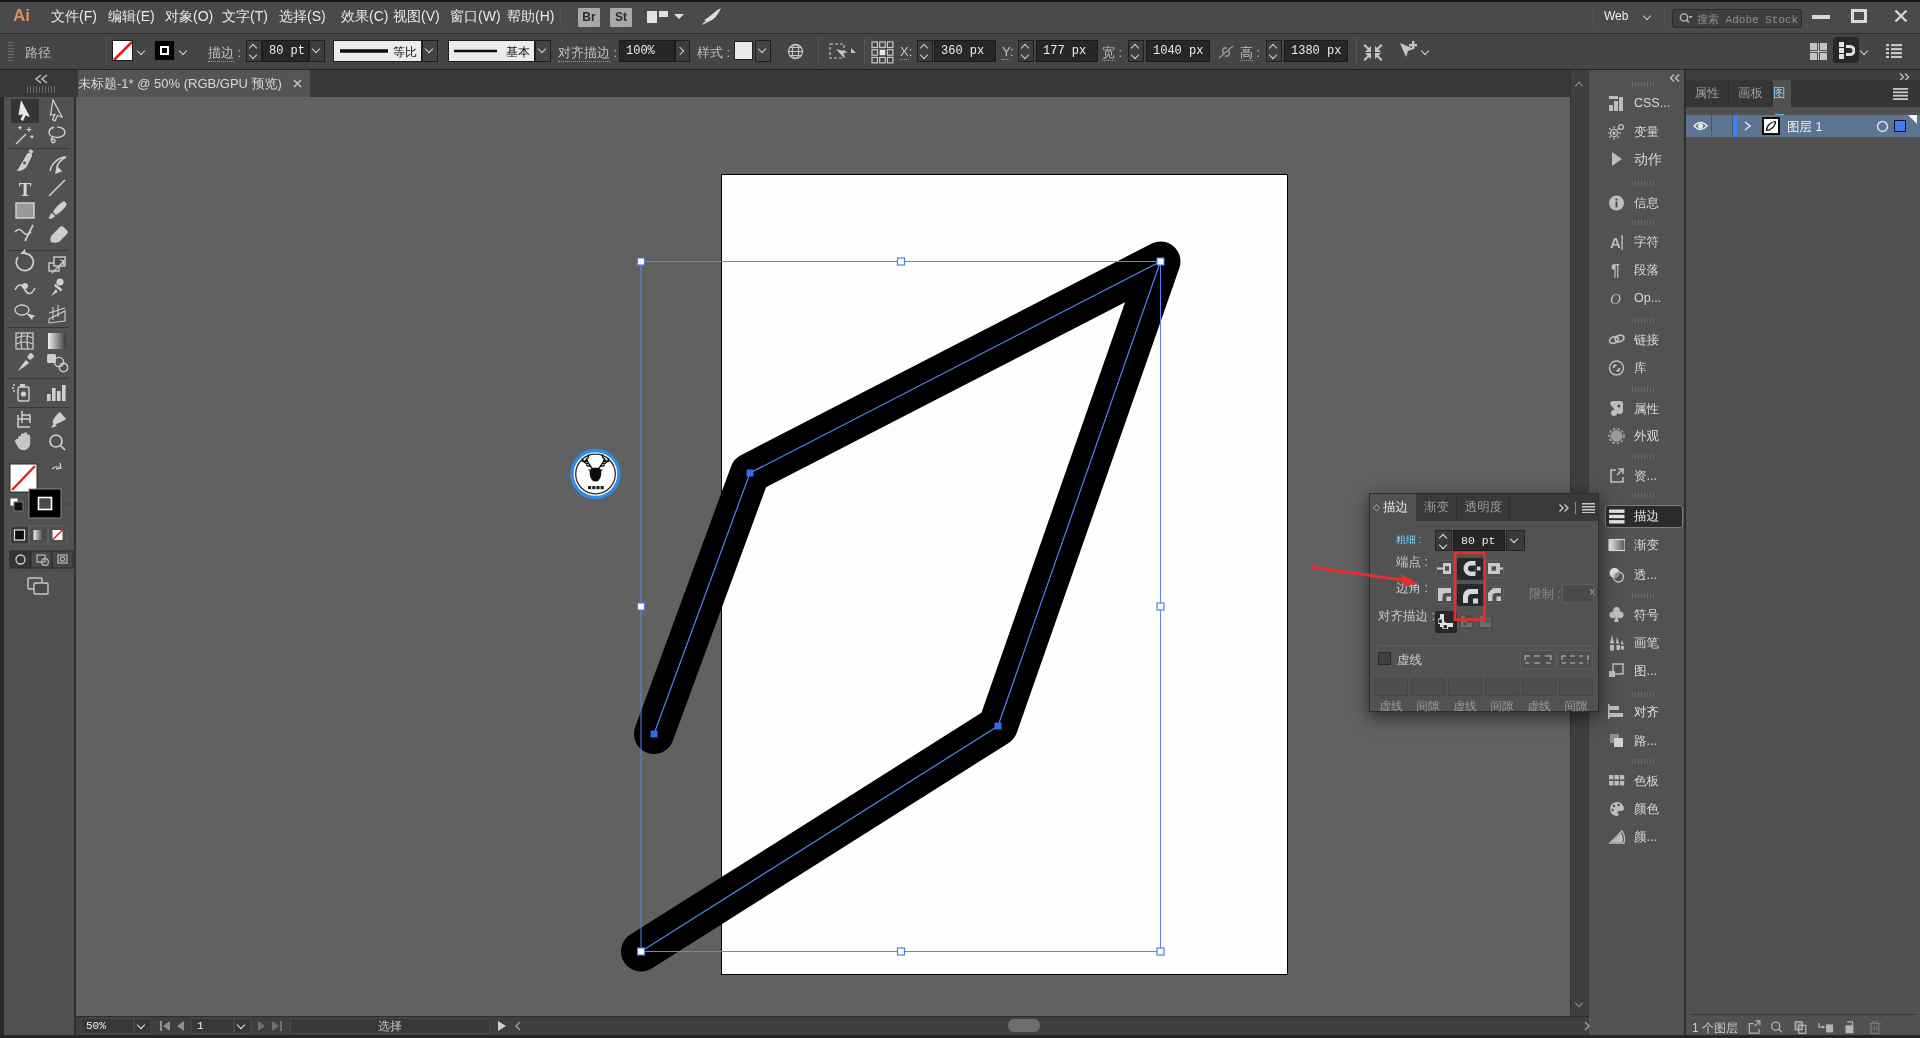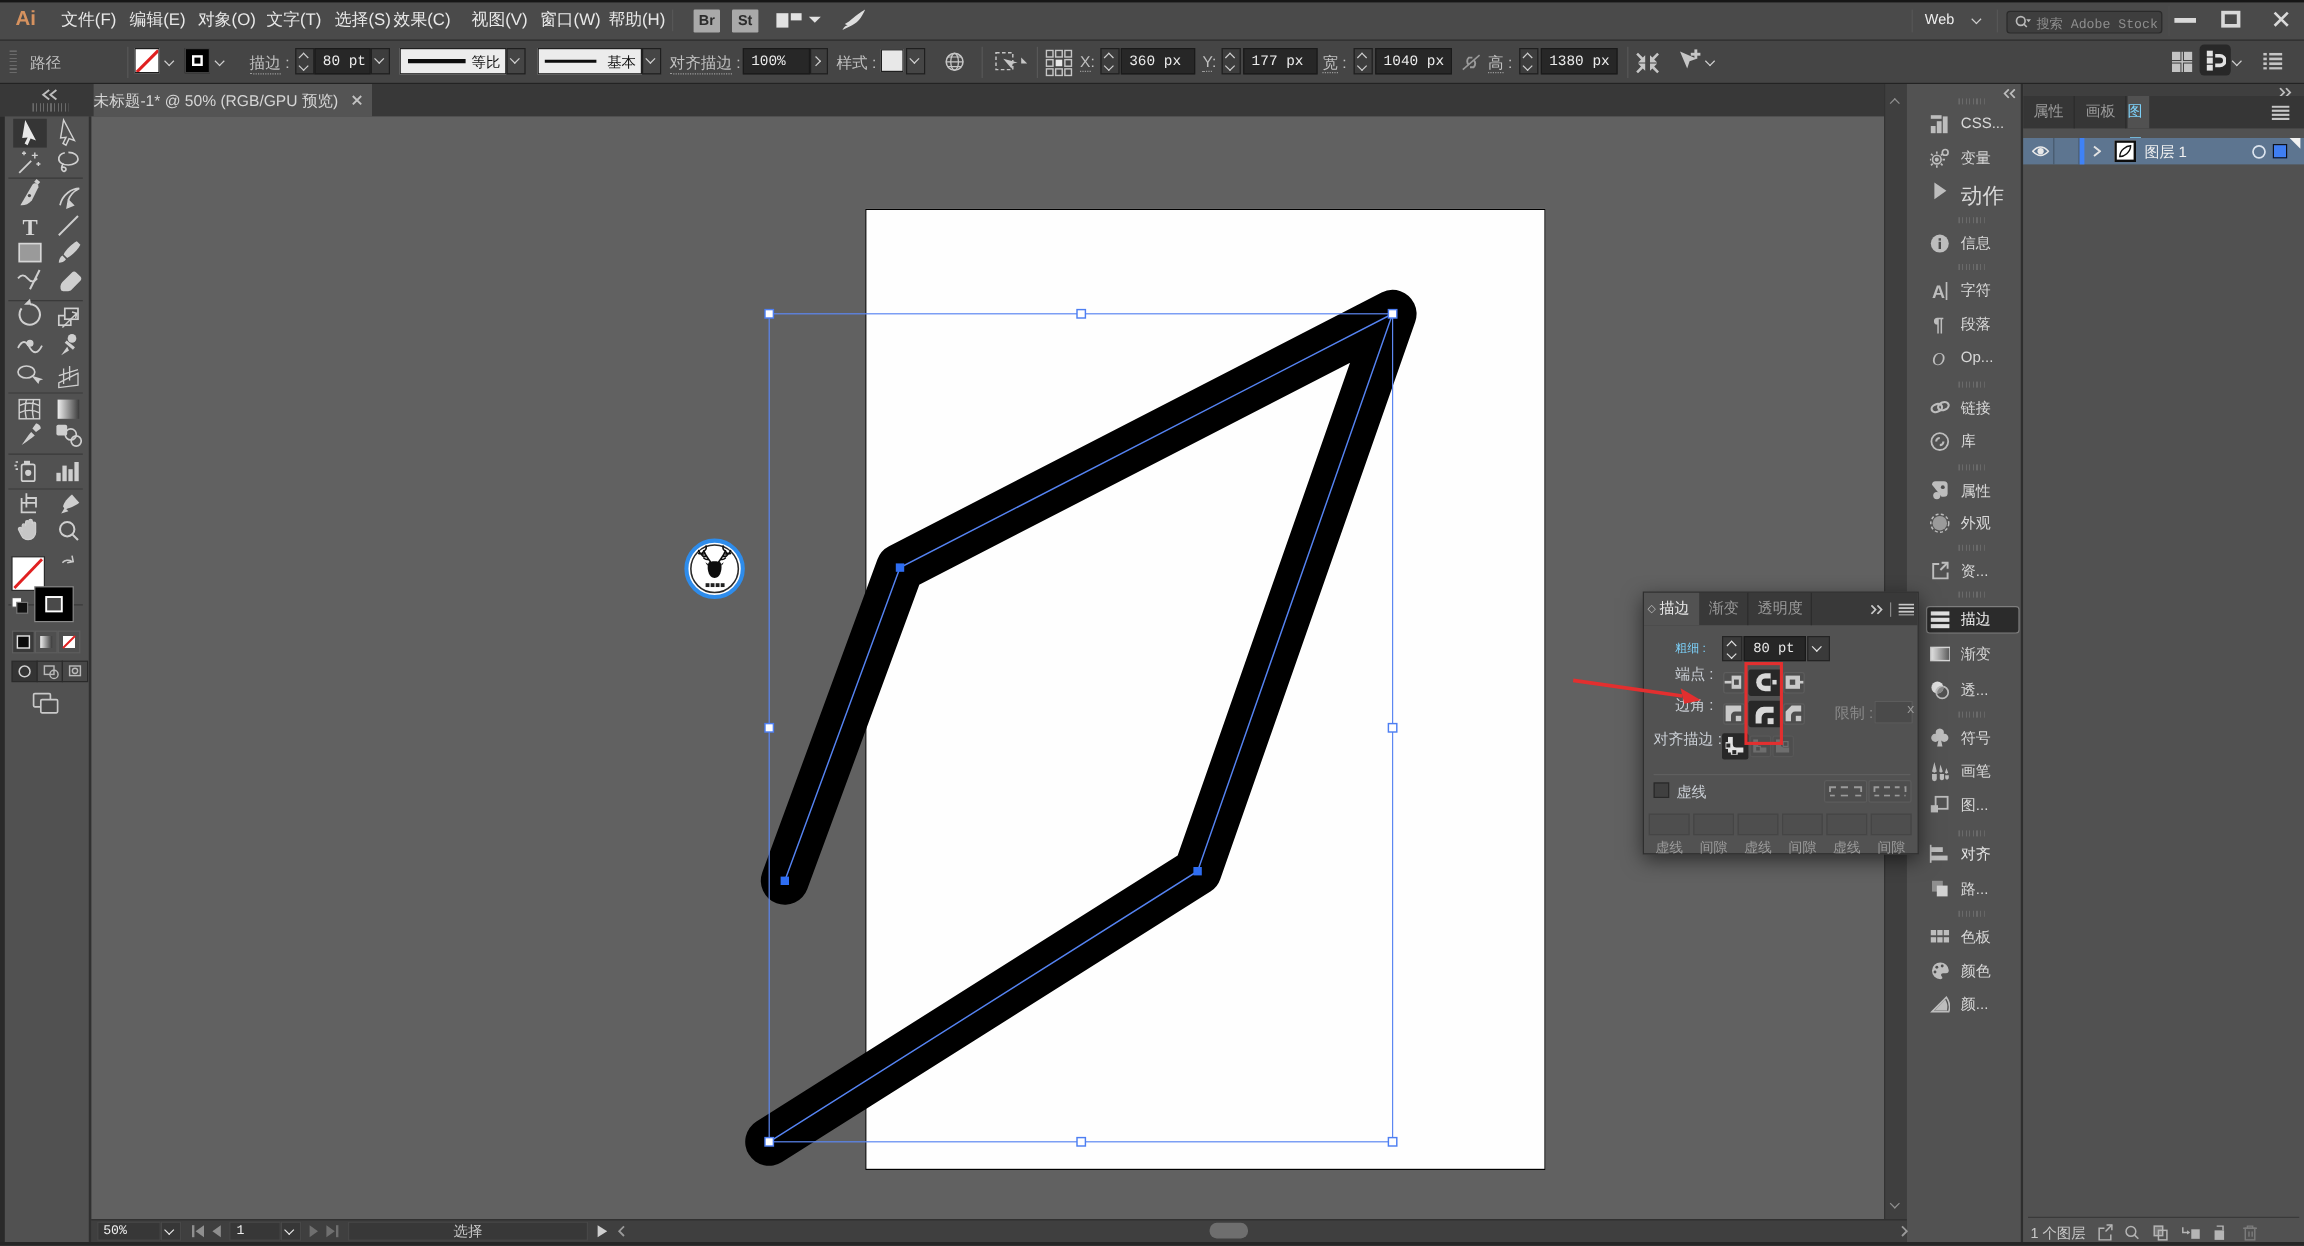--- a/index.html
+++ b/index.html
@@ -17,21 +17,21 @@
 <div id="app">
 
 <div class="a" id="menubar" style="left:0;top:0;width:1920px;height:33px;background:#4a4a4a;border-top:2px solid #161616"></div>
 <div class="a" style="left:13px;top:6px;color:#d6925f;font-size:17px;font-weight:bold;letter-spacing:0px">Ai</div>
 <div class="a" id="menus" style="left:51px;top:8px;color:#e8e8e8;font-size:14px">
       <span style="position:absolute;left:0px;top:0;white-space:nowrap">文件(F)</span>
       <span style="position:absolute;left:57px;top:0;white-space:nowrap">编辑(E)</span>
       <span style="position:absolute;left:114px;top:0;white-space:nowrap">对象(O)</span>
       <span style="position:absolute;left:171px;top:0;white-space:nowrap">文字(T)</span>
       <span style="position:absolute;left:228px;top:0;white-space:nowrap">选择(S)</span>
-      <span style="position:absolute;left:277px;top:0;white-space:nowrap">效果(C)</span>
+      <span style="position:absolute;left:290px;top:0;white-space:nowrap">效果(C)</span>
       <span style="position:absolute;left:342px;top:0;white-space:nowrap">视图(V)</span>
       <span style="position:absolute;left:399px;top:0;white-space:nowrap">窗口(W)</span>
       <span style="position:absolute;left:456px;top:0;white-space:nowrap">帮助(H)</span>
     </div>
 <div class="vsep" style="left:560px;top:8px;height:18px;background:#565656"></div>
     <div class="a" style="left:578px;top:8px;width:22px;height:19px;background:#a9a9a9;color:#2c2c2c;font-size:12px;font-weight:bold;text-align:center;line-height:19px;border-radius:1px">Br</div>
 <div class="a" style="left:610px;top:8px;width:22px;height:19px;background:#a9a9a9;color:#2c2c2c;font-size:12px;font-weight:bold;text-align:center;line-height:19px;border-radius:1px">St</div>
 <svg class="a" style="left:646px;top:8px" width="40" height="18" viewBox="0 0 40 18">
       <rect x="1" y="3" width="10" height="12" fill="#e2e2e2"></rect>
       <rect x="13" y="3" width="9" height="6" fill="#e2e2e2"></rect>
@@ -415,21 +415,21 @@
         </g>
       </svg><div style="position:absolute;left:34px;top:26px;font-size:12.5px;color:#d8d8d8;white-space:nowrap">CSS...</div><svg style="position:absolute;left:8px;top:52.5px" width="17" height="18" viewBox="0 0 17 18">
         <g fill="none" stroke="#bdbdbd" stroke-width="1.4">
           <circle cx="6" cy="10" r="3.6"></circle>
           <circle cx="6" cy="10" r="1" fill="#bdbdbd"></circle>
           <path d="M6 5.2 v-2 M6 14.8 v2 M1.2 10 h-1 M10.8 10 h2 M2.6 6.6 l-1.4-1.4 M9.4 6.6 l1.4-1.4 M2.6 13.4 l-1.4 1.4 M9.4 13.4 l1.4 1.4"></path>
           <circle cx="13" cy="4" r="2.4"></circle>
         </g>
       </svg><div style="position:absolute;left:34px;top:53.5px;font-size:12.5px;color:#d8d8d8;white-space:nowrap">变量</div><svg style="position:absolute;left:8px;top:79.5px" width="17" height="18" viewBox="0 0 17 18">
         <path d="M4 2 L14 9 4 16z" fill="#bdbdbd"></path>
-      </svg><div style="position:absolute;left:34px;top:80.5px;font-size:18px;color:#d8d8d8;white-space:nowrap">动作</div><svg style="position:absolute;left:8px;top:124px" width="17" height="18" viewBox="0 0 17 18">
+      </svg><div style="position:absolute;left:34px;top:80.5px;font-size:14px;color:#d8d8d8;white-space:nowrap">动作</div><svg style="position:absolute;left:8px;top:124px" width="17" height="18" viewBox="0 0 17 18">
         <g>
           <circle cx="8.5" cy="9" r="7.5" fill="#bdbdbd"></circle>
           <rect x="7.5" y="7.5" width="2" height="6" fill="#4d4d4d"></rect>
           <rect x="7.5" y="4.5" width="2" height="2" fill="#4d4d4d"></rect>
         </g>
       </svg><div style="position:absolute;left:34px;top:125px;font-size:12.5px;color:#d8d8d8;white-space:nowrap">信息</div><svg style="position:absolute;left:8px;top:163px" width="17" height="18" viewBox="0 0 17 18">
         <g fill="#bdbdbd">
           <text x="2" y="15" font-size="15" font-weight="bold" font-family="Liberation Sans" fill="#bdbdbd">A</text>
           <rect x="13.4" y="2" width="1.4" height="15"></rect>
         </g>

